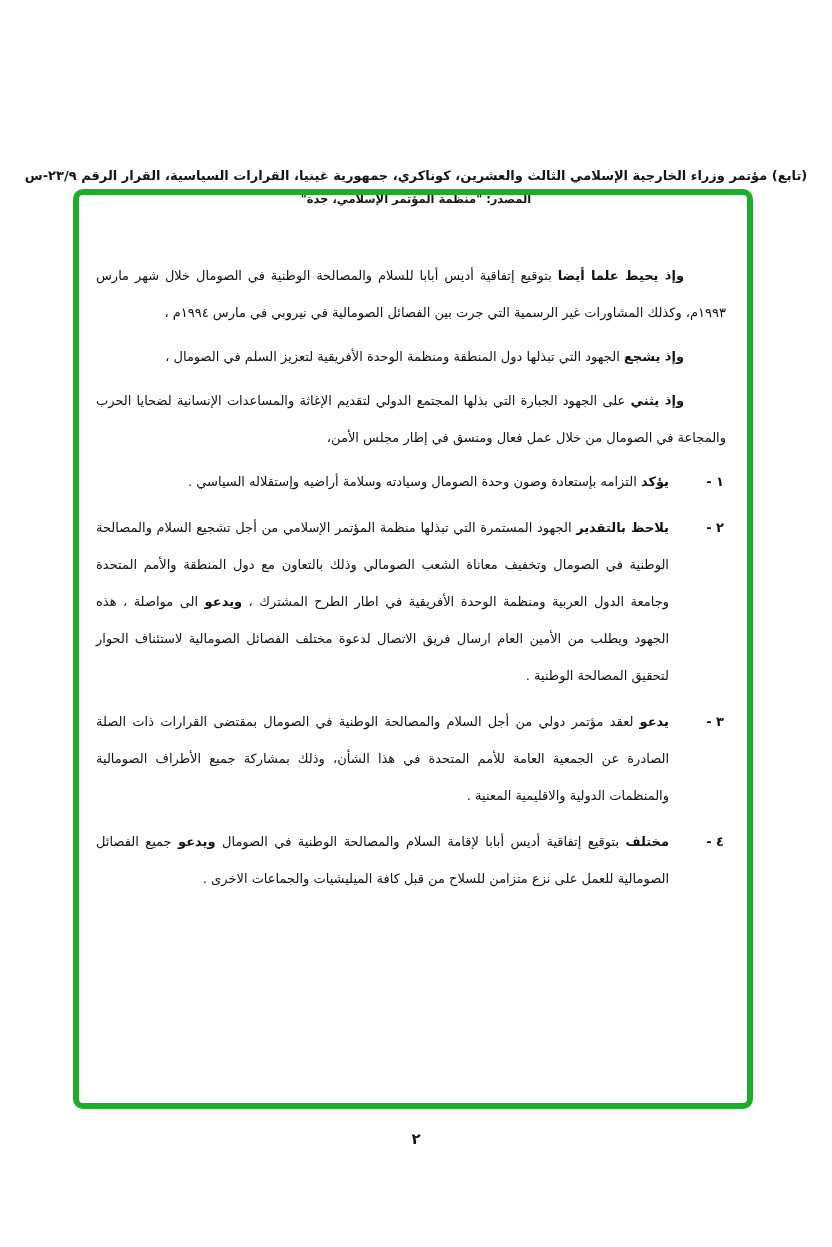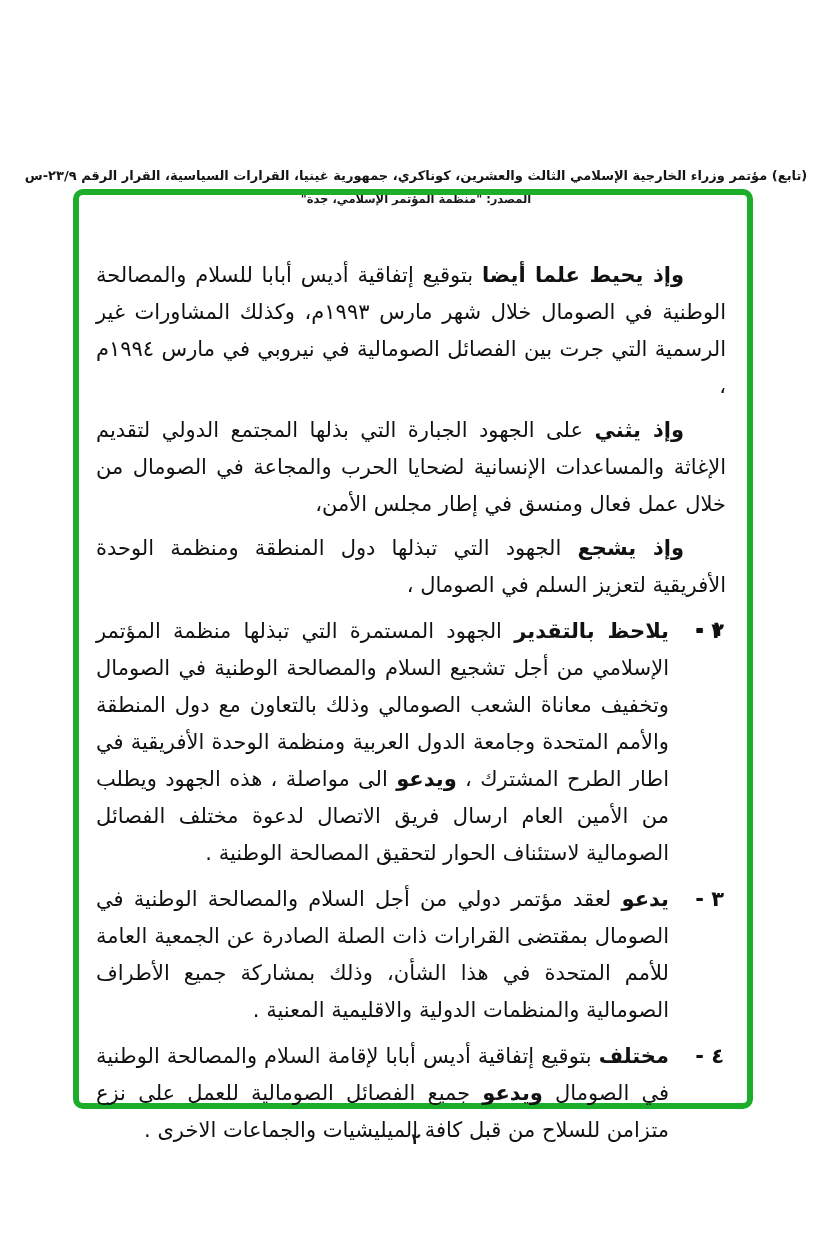--- a/index.html
+++ b/index.html
@@ -29,21 +29,21 @@
     border:6px solid #1cad2b;
     border-radius:10px;
     background:transparent;
   }
 
   
   .content{
     position:absolute;top:62px;right:21px;left:17px;
     direction:rtl;
     text-align:justify;
-    font-size:21px;
+    font-size:13px;
     line-height:37px;
     color:#111;
   }
   .para{margin:0 0 7px 0;text-indent:42px;}
   .item{position:relative;padding-right:57px;margin:0 0 9px 0;}
   .item .num{
     position:absolute;right:2px;top:0;
     white-space:nowrap;font-weight:bold;
   }
   .seg-b{font-weight:bold;}
@@ -62,27 +62,28 @@
 
   <div class="hdr">
     <div class="hdr-line1">(تابع) مؤتمر وزراء الخارجية الإسلامي الثالث والعشرين، كوناكري، جمهورية غينيا، القرارات السياسية، القرار الرقم ٢٣/٩-س</div>
     <div class="hdr-line2">المصدر:  "منظمة المؤتمر الإسلامي، جدة"</div>
   </div>
 
   <div class="green-box" style="border-color: rgb(28, 173, 43);">
     <div class="content" id="content">
   <p class="para"><span class="seg-b">وإذ يحيط علما أيضا</span><span class="seg-r"> بتوقيع إتفاقية أديس أبابا للسلام والمصالحة الوطنية في الصومال خلال شهر مارس ١٩٩٣م، وكذلك المشاورات غير الرسمية التي جرت بين الفصائل الصومالية في نيروبي في مارس ١٩٩٤م ،</span></p>
 
+  <p class="para"><span class="seg-b">وإذ يشجع</span><span class="seg-r"> الجهود التي تبذلها دول المنطقة ومنظمة الوحدة الأفريقية لتعزيز السلم في الصومال ،</span></p>
+
   <p class="para"><span class="seg-b">وإذ يثني</span><span class="seg-r"> على الجهود الجبارة التي بذلها المجتمع الدولي لتقديم الإغاثة والمساعدات الإنسانية لضحايا الحرب والمجاعة في الصومال من خلال عمل فعال ومنسق في إطار مجلس الأمن،</span></p>
-
-  <p class="para"><span class="seg-b">وإذ يشجع</span><span class="seg-r"> الجهود التي تبذلها دول المنطقة ومنظمة الوحدة الأفريقية لتعزيز السلم في الصومال ،</span></p>
 
 
   <div class="item">
     <span class="num">١ -</span>
+    <span class="itxt"><span class="seg-b">يؤكد</span><span class="seg-r"> التزامه بإستعادة وصون وحدة الصومال وسيادته وسلامة أراضيه وإستقلاله السياسي .</span></span>
   </div>
 
   <div class="item">
     <span class="num">٢ -</span>
     <span class="itxt"><span class="seg-b">يلاحظ بالتقدير</span><span class="seg-r"> الجهود المستمرة التي تبذلها منظمة المؤتمر الإسلامي من أجل تشجيع السلام والمصالحة الوطنية في الصومال وتخفيف معاناة الشعب الصومالي وذلك بالتعاون مع دول المنطقة والأمم المتحدة وجامعة الدول العربية ومنظمة الوحدة الأفريقية في اطار الطرح المشترك ، </span><span class="seg-b">ويدعو</span><span class="seg-r"> الى مواصلة ، هذه الجهود ويطلب من الأمين العام ارسال فريق الاتصال لدعوة مختلف الفصائل الصومالية لاستئناف الحوار لتحقيق المصالحة الوطنية .</span></span>
   </div>
 
   <div class="item">
     <span class="num">٣ -</span>
     <span class="itxt"><span class="seg-b">يدعو</span><span class="seg-r"> لعقد مؤتمر دولي من أجل السلام والمصالحة الوطنية في الصومال بمقتضى القرارات ذات الصلة الصادرة عن الجمعية العامة للأمم المتحدة في هذا الشأن، وذلك بمشاركة جميع الأطراف الصومالية والمنظمات الدولية والاقليمية المعنية .</span></span>

